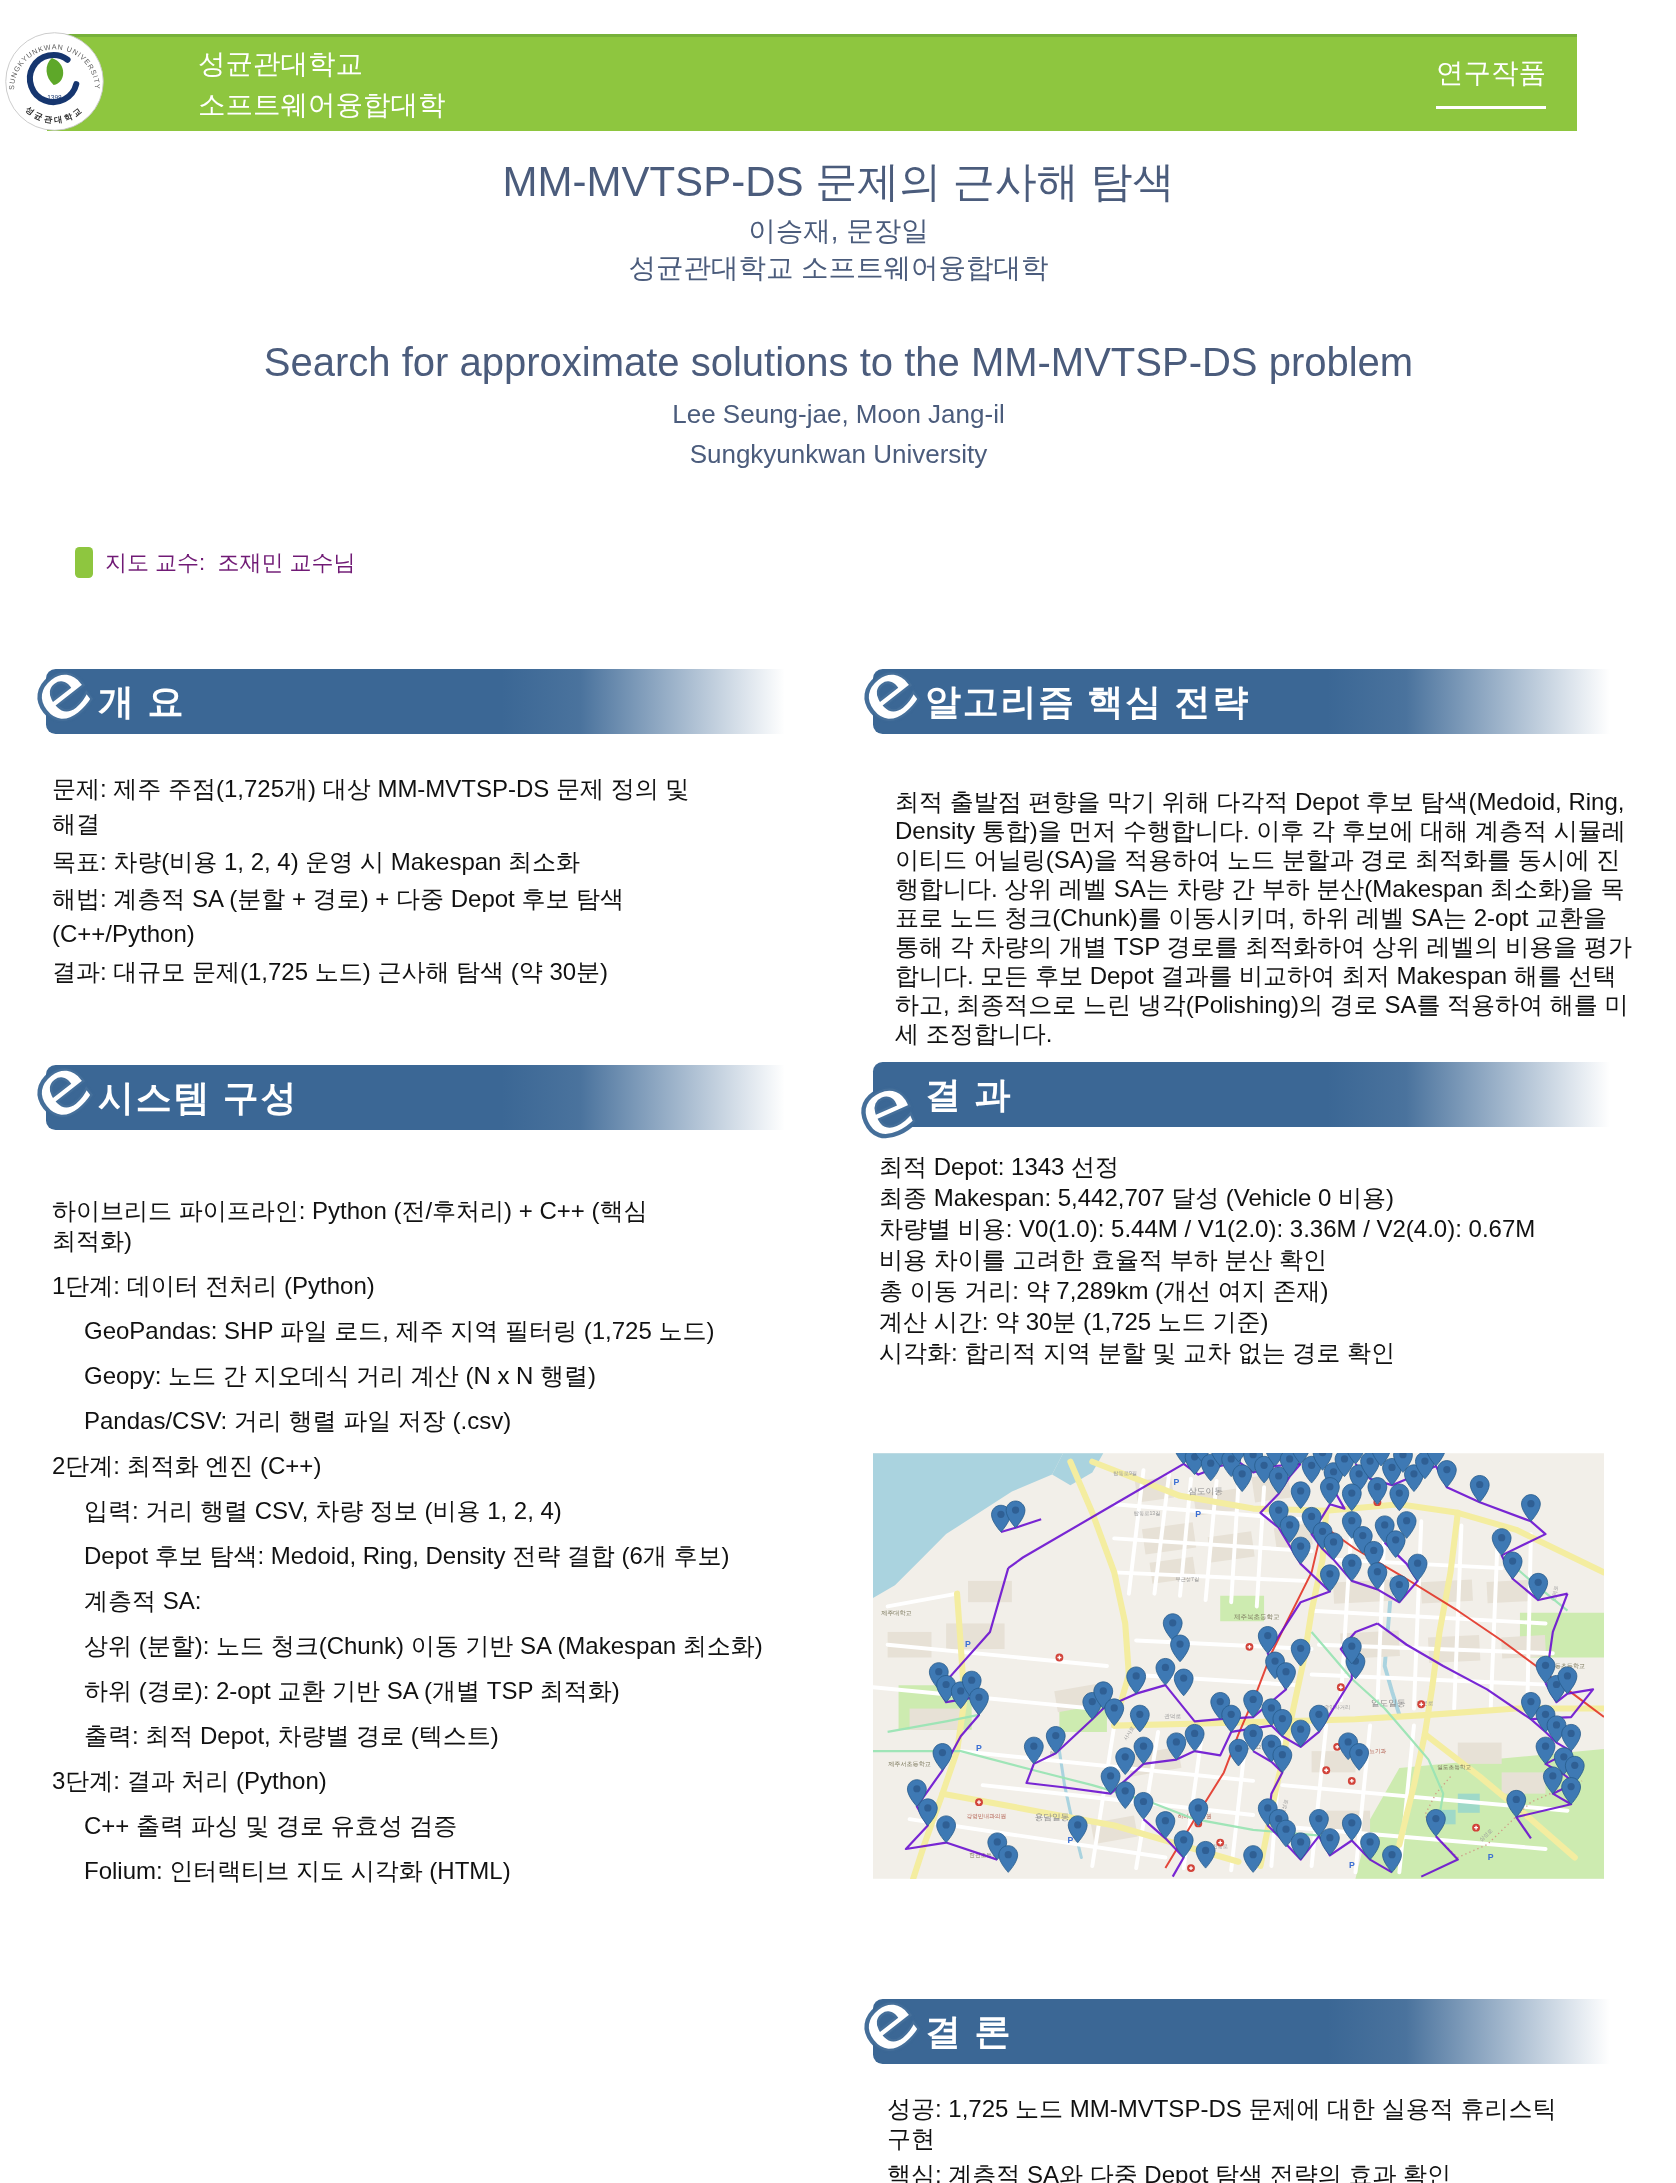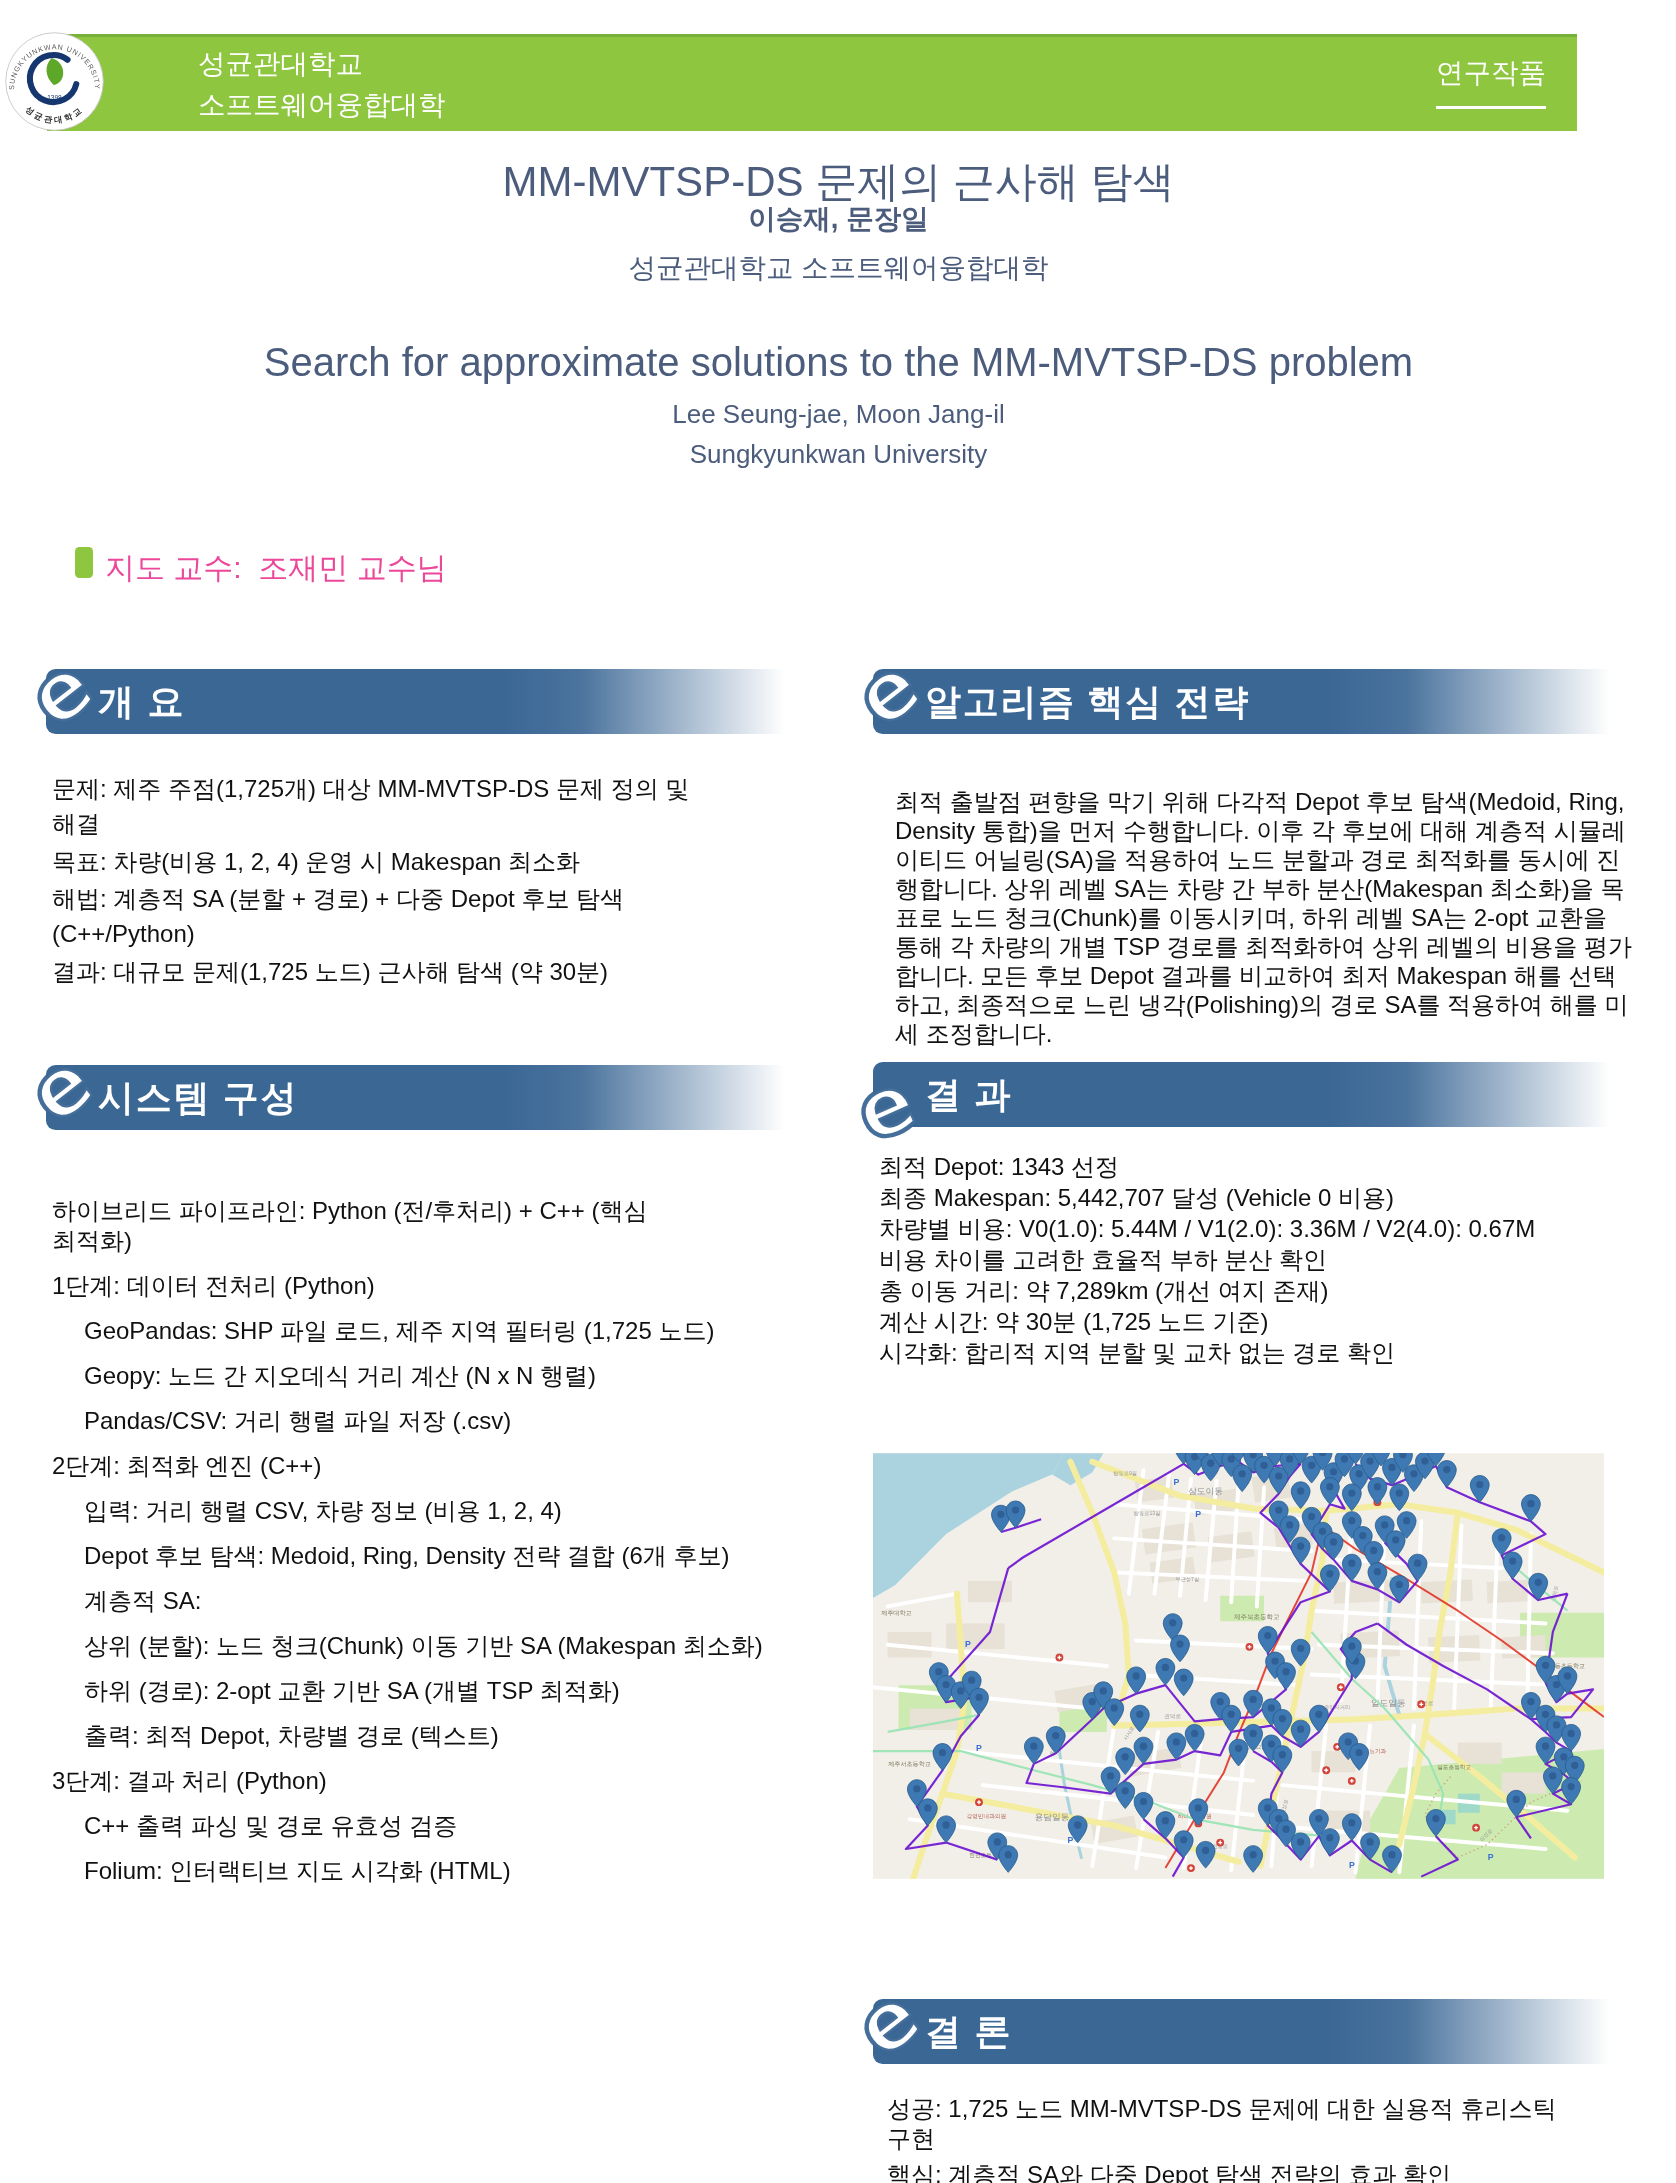--- a/index.html
+++ b/index.html
@@ -10,29 +10,29 @@
   .top-bar{position:absolute;left:47px;top:34px;width:1530px;height:97px;
            background:#8ec63f;border-top:3.5px solid #77b13a;box-sizing:border-box;}
   .org{position:absolute;left:151px;top:6.1px;color:#fff;font-size:27.5px;line-height:41px;font-weight:400;}
   .badge{position:absolute;right:31px;top:17.5px;color:#fff;font-size:27.5px;font-weight:400;
          padding-bottom:15px;border-bottom:3.5px solid #fff;}
   .logo{position:absolute;left:4.4px;top:31px;width:101px;height:101px;}
 
   
   .t-center{position:absolute;left:0;width:1677px;text-align:center;color:#4b5c7c;}
   .kr-title{top:154px;font-size:42px;font-weight:400;}
-  .kr-authors{top:201px;font-size:27.5px;font-weight:bold;}
+  .kr-authors{top:213px;font-size:27.5px;}
   .kr-affil{top:250px;font-size:27.5px;}
   .en-title{top:340px;font-size:40px;font-weight:400;}
   .en-authors{top:399px;font-size:26px;}
   .en-affil{top:439px;font-size:26px;}
 
   
   .advisor-chip{position:absolute;left:75px;top:547px;width:18.3px;height:31px;border-radius:4.4px;background:#8ec63f;}
-  .advisor-text{position:absolute;left:105px;top:548px;font-size:30px;color:#ec4899;white-space:pre;}
+  .advisor-text{position:absolute;left:105px;top:548px;font-size:22px;color:#701a75;white-space:pre;}
 
   
   .sec-bar{position:absolute;height:65px;border-radius:9.6px 0 0 9.6px;
            background:linear-gradient(90deg,#3b6795 0%,#3b6795 58%,rgba(59,103,149,.92) 68%,rgba(59,103,149,0) 94%);}
   .sec-title{display:block;margin-left:52px;font-size:36px;font-weight:700;color:#fff;line-height:65px;letter-spacing:1.7px;white-space:nowrap;}
   .sec-glyph{position:absolute;left:-13px;top:-24px;font-size:81px;font-weight:700;color:#fff;
              -webkit-text-stroke:4.4px rgba(59,103,149,.95);transform:rotate(-38deg);
              font-family:"DejaVu Sans",sans-serif;pointer-events:none;}
   .glyph-bottom{top:auto;bottom:-27px;left:-15px;transform:rotate(-24deg);}
   .bar-overview{left:46px;top:669px;width:786px;}

